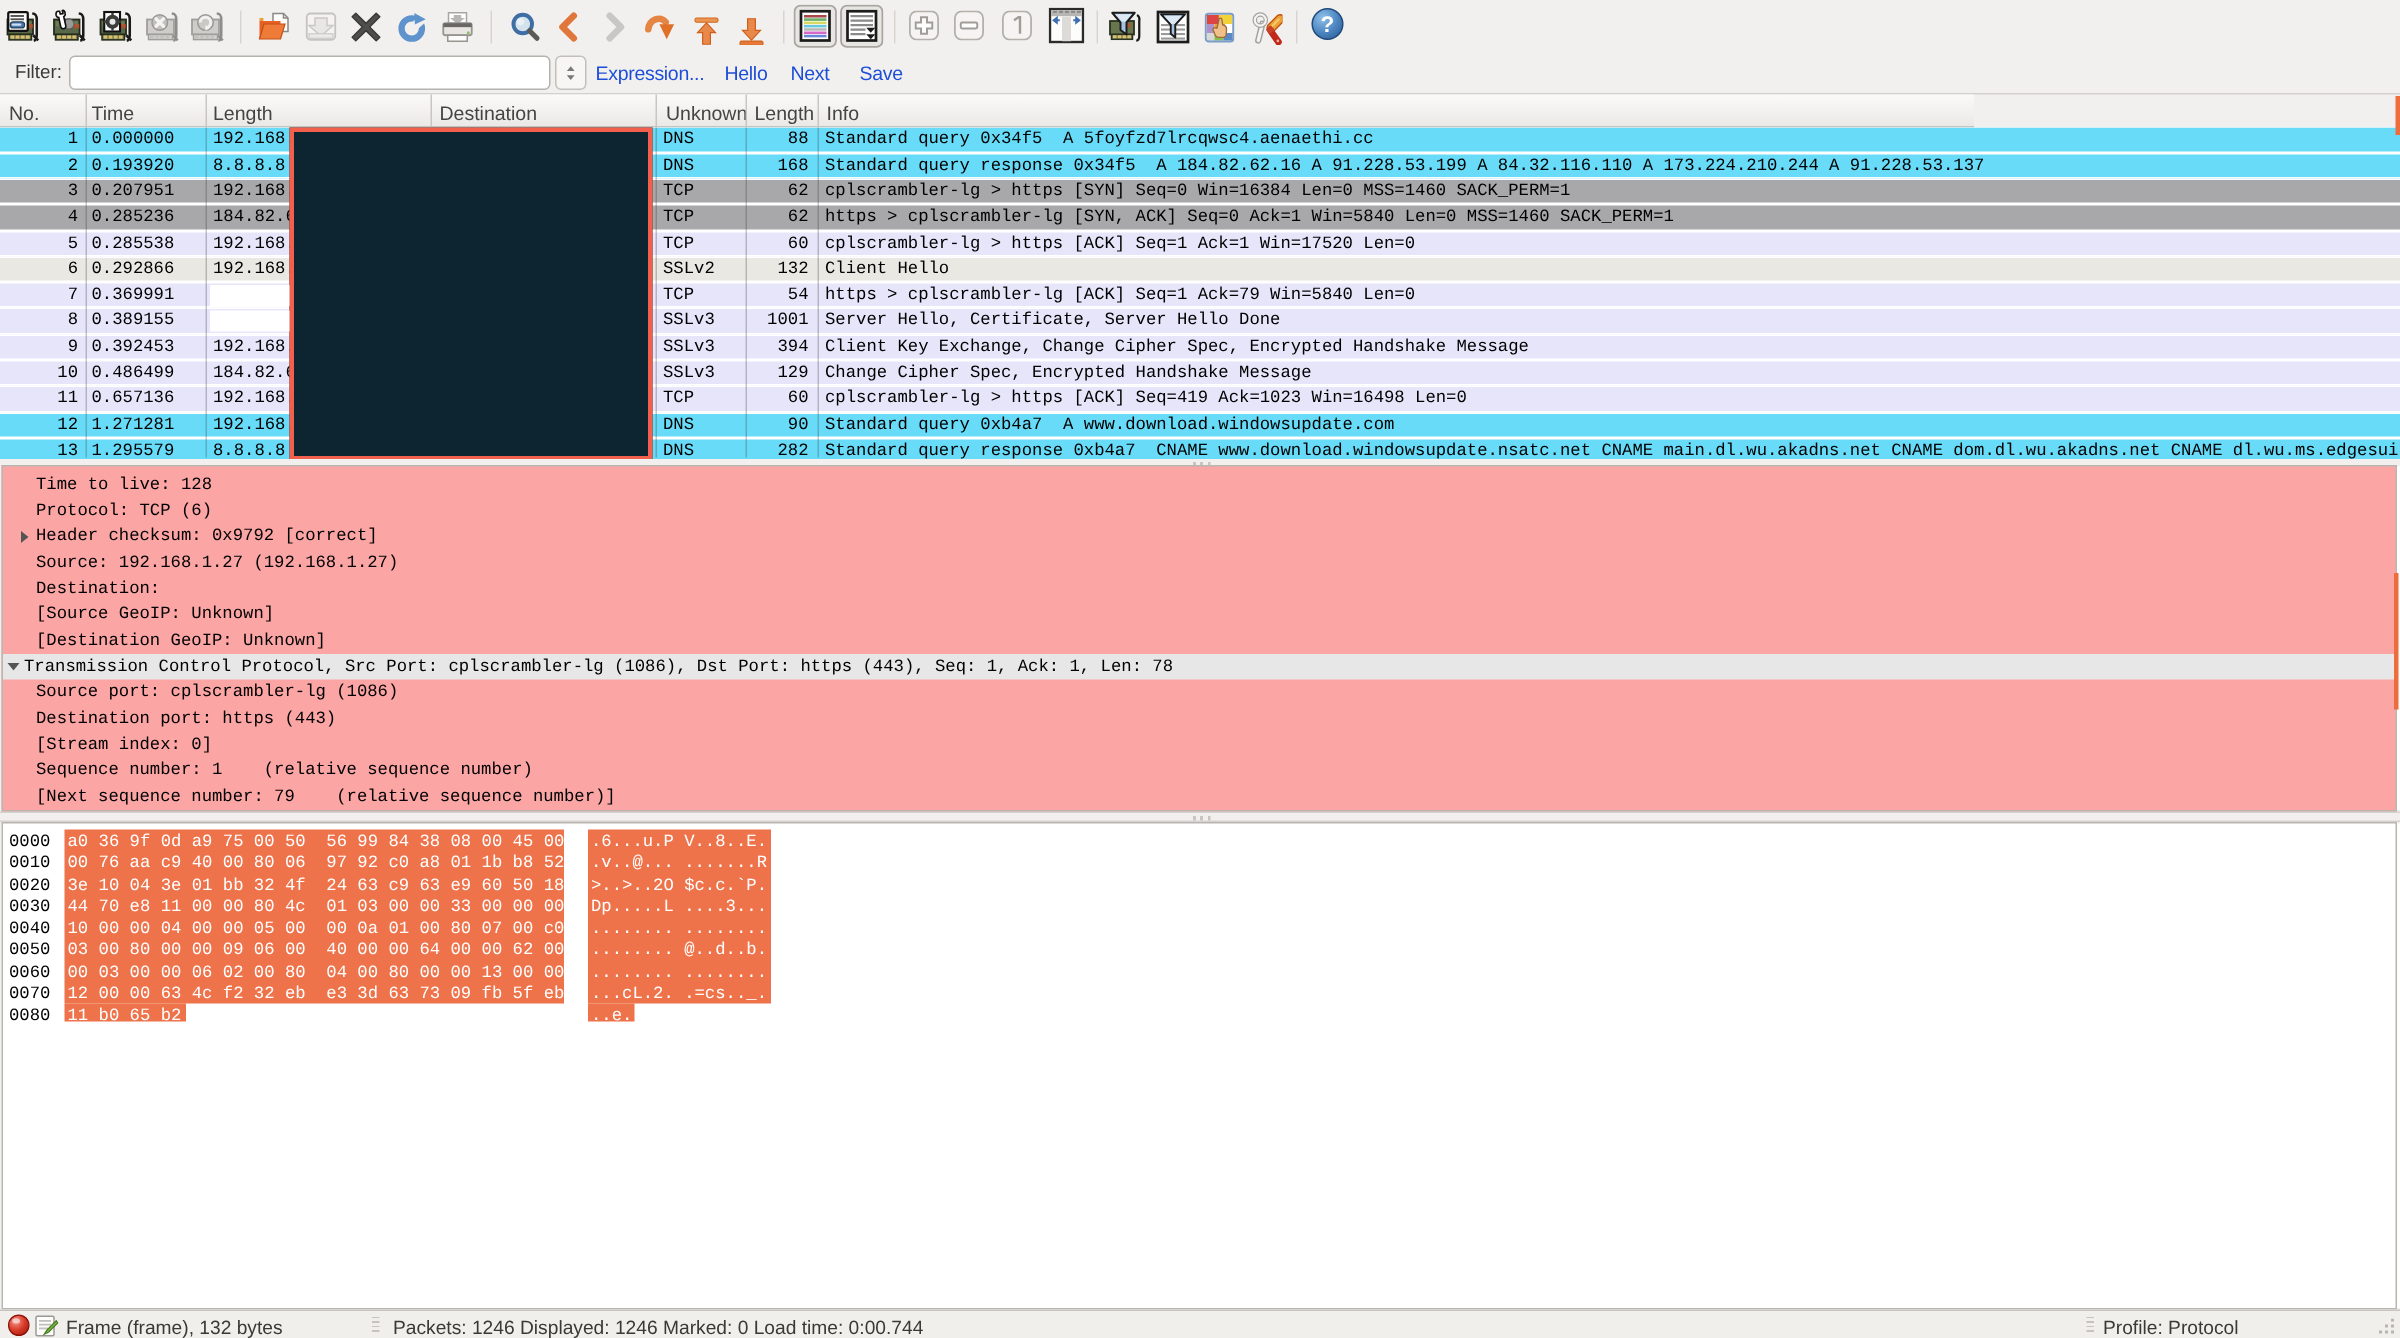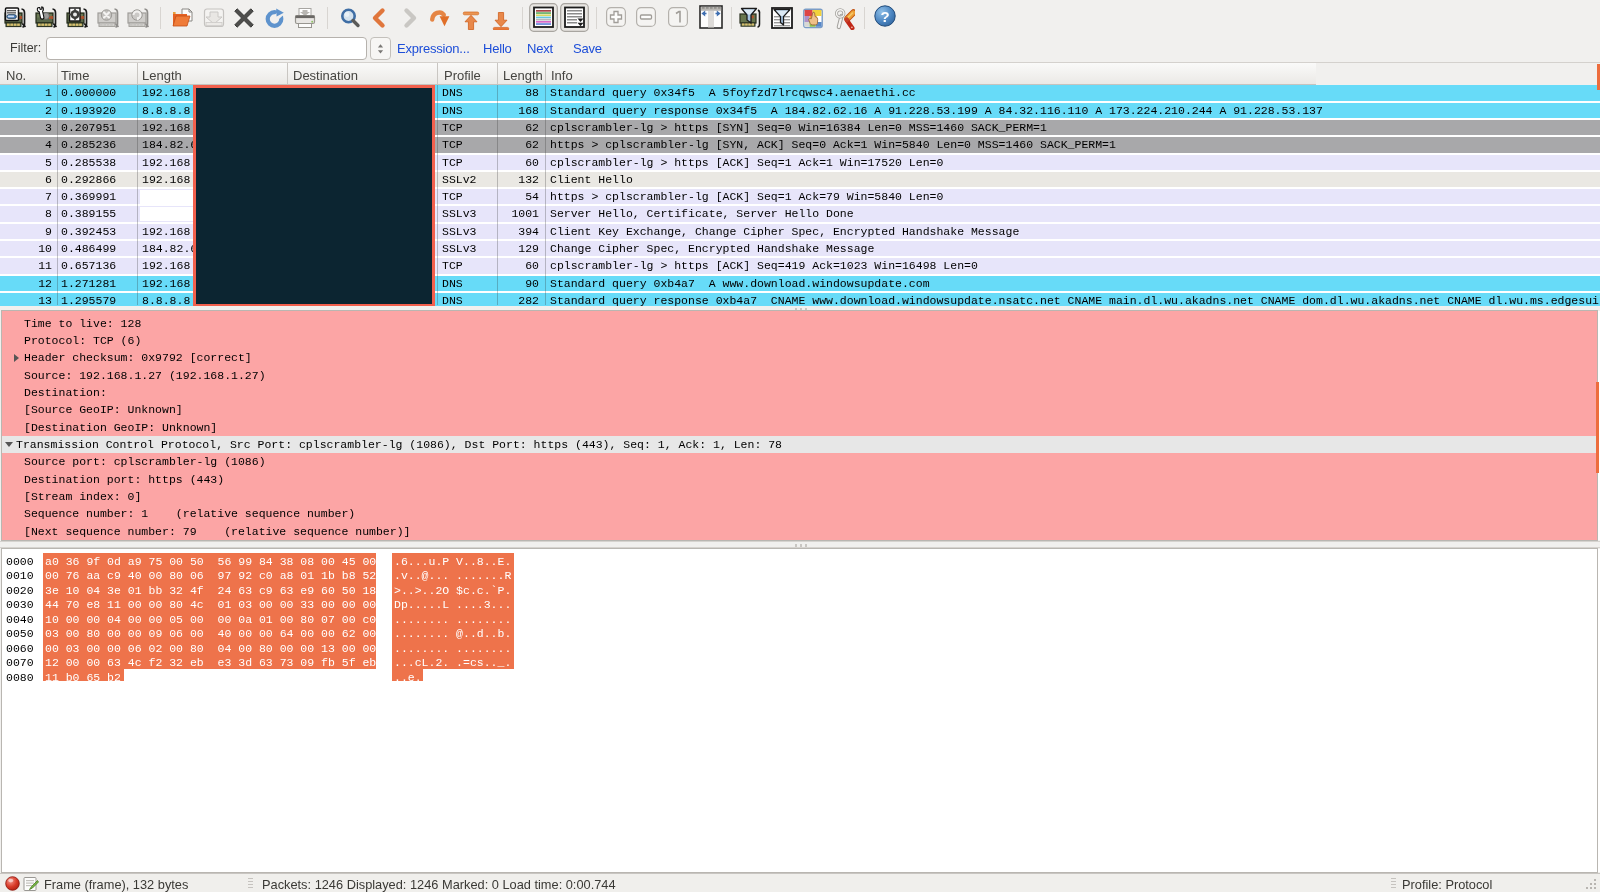--- a/index.html
+++ b/index.html
@@ -325,21 +325,21 @@
   <span class="fbtn" style="left:527px;">Next</span>
   <span class="fbtn" style="left:573px;">Save</span>
 </div>
 <div id="fline"></div>
 
 <div id="header">
   <span class="hlbl" style="left:6px;">No.</span>
   <span class="hlbl" style="left:61px;">Time</span>
   <span class="hlbl" style="left:142px;">Length</span>
   <span class="hlbl" style="left:293px;">Destination</span>
-  <span class="hlbl" style="left:444px;">Profile</span>
+  <span class="hlbl" style="left:444px;">Unknown</span>
   <span class="hlbl" style="left:503px;">Length</span>
   <span class="hlbl" style="left:551px;">Info</span>
   <span class="hsep" style="left:57px;"></span>
   <span class="hsep" style="left:137px;"></span>
   <span class="hsep" style="left:287px;"></span>
   <span class="hsep" style="left:437px;"></span>
   <span class="hsep" style="left:497px;"></span>
   <span class="hsep" style="left:545px;"></span>
 </div>
 

